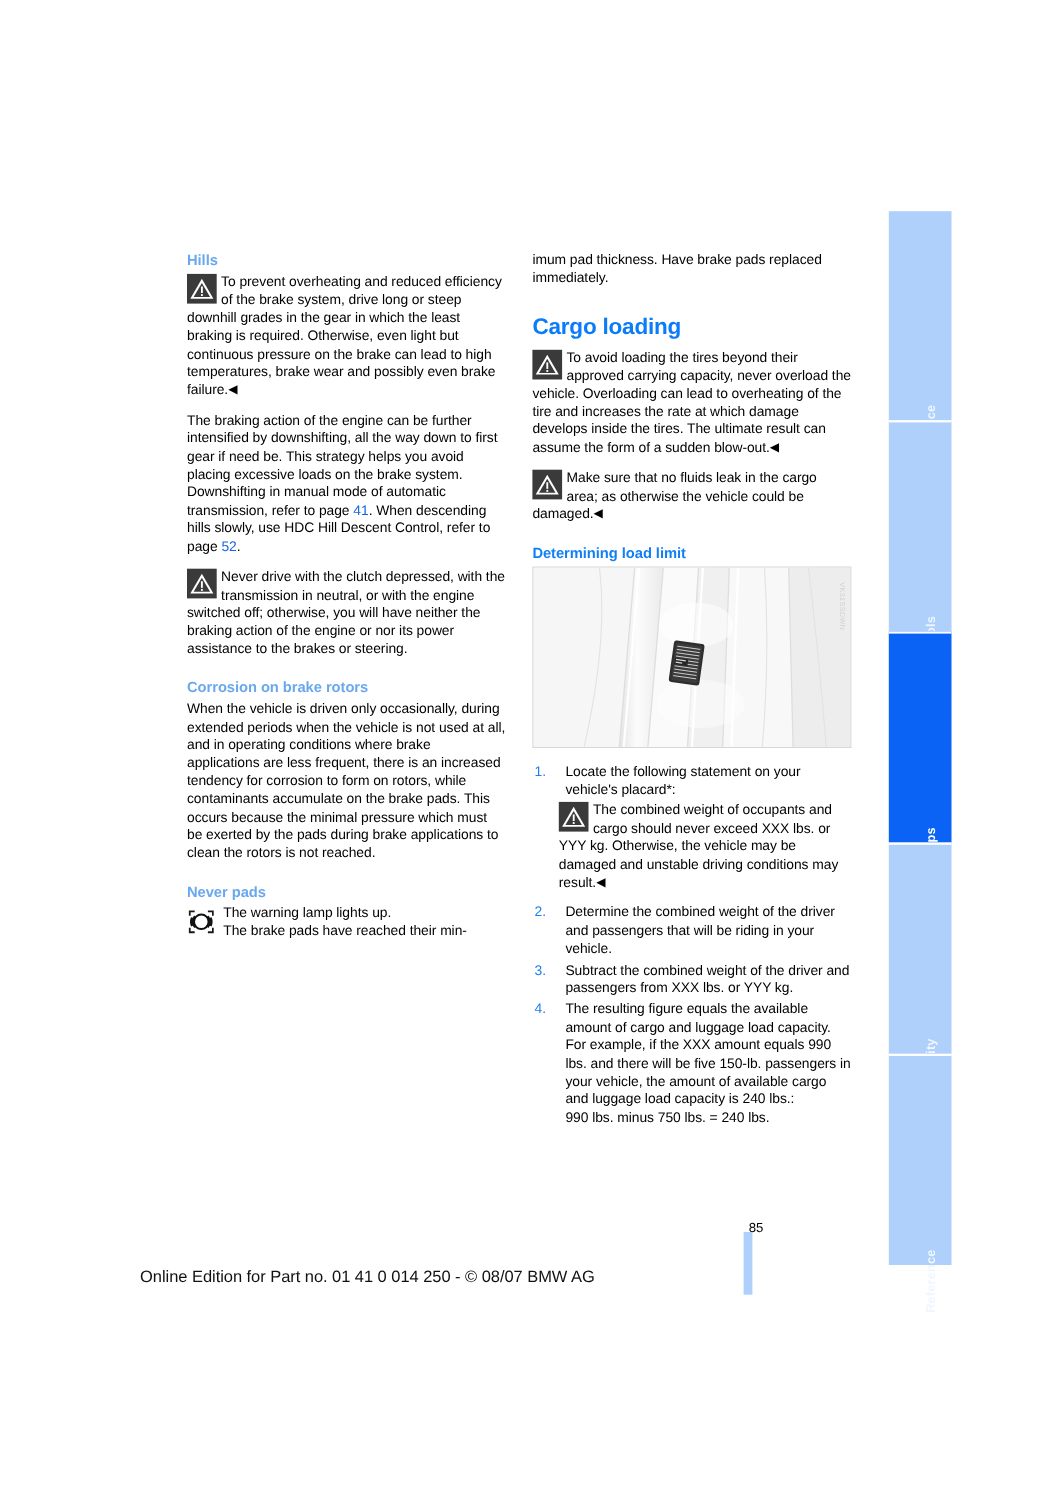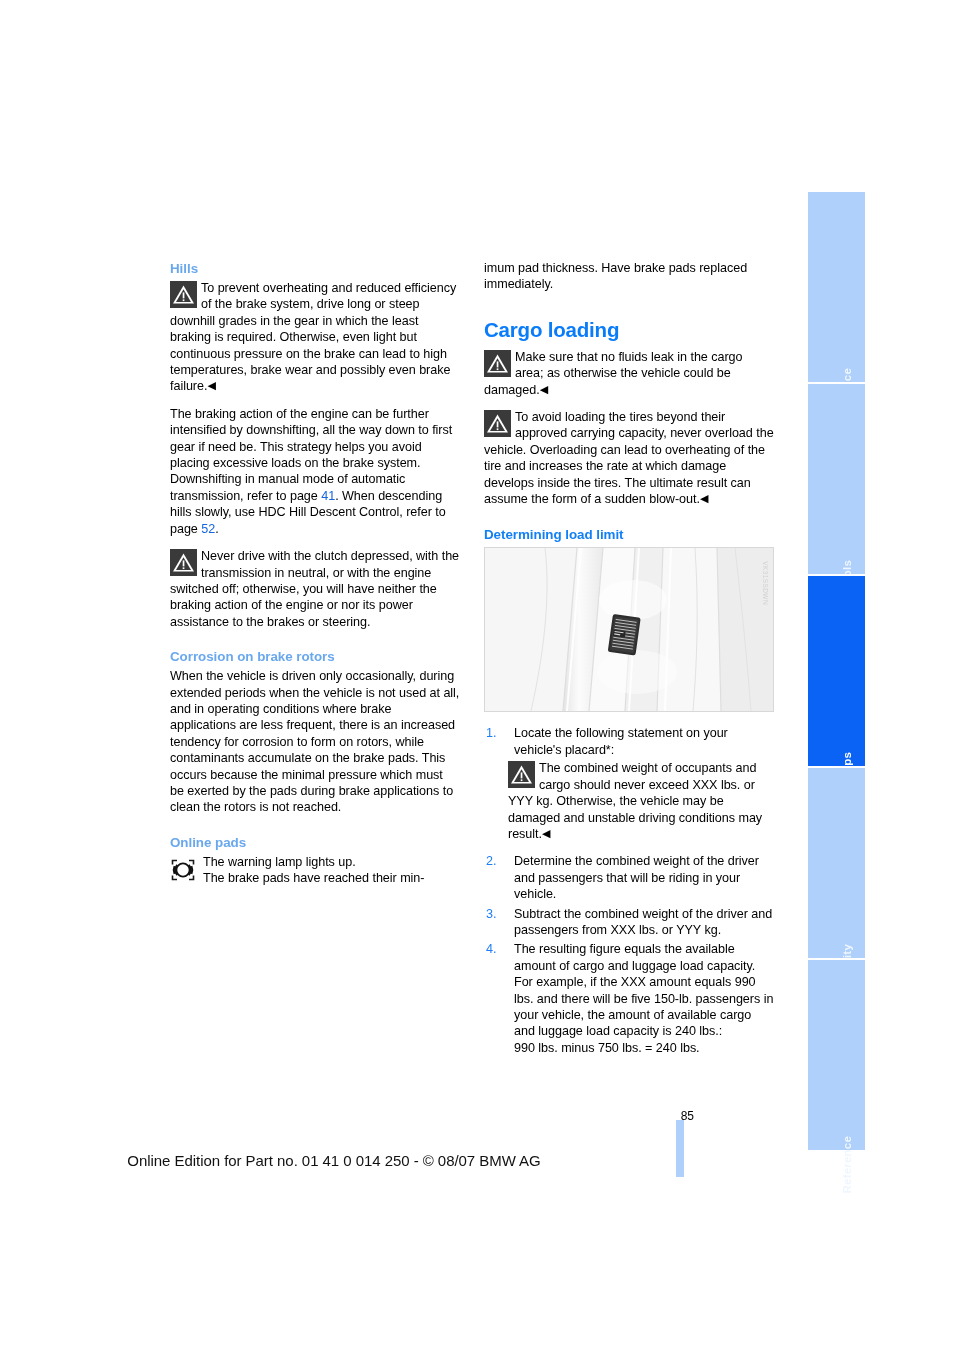--- a/index.html
+++ b/index.html
@@ -23,21 +23,20 @@
     width: 954px; height: 1350px;
   }
 
   
   .column {
     position: absolute;
     width: 290px;
     font-size: 12.6px;
     line-height: 16.4px;
     letter-spacing: -0.05px;
-    margin-top: 32px;
   }
   #col-left  { left: 170px; top: 228px; }
   #col-right { left: 484px; top: 228px; }
 
   
   .h1 {
     color: #0a7cfa;
     font-size: 20.5px;
     font-weight: bold;
     line-height: 24px;
@@ -239,21 +238,21 @@
         </span>
       </span>
       <span class="body">Never drive with the clutch depressed, with the transmission in neutral, or with the engine switched off; otherwise, you will have neither the braking action of the engine or nor its power assistance to the brakes or steering.</span>
     </div>
 
 
     <div class="h2" style="margin-top:18px;">Corrosion on brake rotors</div>
 
     <p>When the vehicle is driven only occasionally, during extended periods when the vehicle is not used at all, and in operating conditions where brake applications are less frequent, there is an increased tendency for corrosion to form on rotors, while contaminants accumulate on the brake pads. This occurs because the minimal pressure which must be exerted by the pads during brake applications to clean the rotors is not reached.</p>
 
-    <div class="h2" style="margin-top:18px;">Online pads</div>
+    <div class="h2" style="margin-top:18px;">Never pads</div>
 
     <div class="note">
       <span class="lamp-icon">
         <svg width="30" height="30" viewBox="0 0 30 30">
           <g fill="none" stroke="#1a1a1a" stroke-width="1.6">
             <path d="M4.5 9.5 V5.5 H9"></path>
             <path d="M25.5 9.5 V5.5 H21"></path>
             <path d="M4.5 20.5 V24.5 H9"></path>
             <path d="M25.5 20.5 V24.5 H21"></path>
           </g>
@@ -284,35 +283,35 @@
       <span class="tri">
         <span class="warn-tri">
           <svg width="27" height="27" viewBox="0 0 27 27">
             <polygon points="13.5,4.5 24,22.5 3,22.5" fill="#ffffff"></polygon>
             <polygon points="13.5,8.2 21,21 6,21" fill="#3a3a3a"></polygon>
             <rect x="12.7" y="11.4" width="1.7" height="6" fill="#ffffff"></rect>
             <rect x="12.7" y="18.4" width="1.7" height="1.7" fill="#ffffff"></rect>
           </svg>
         </span>
       </span>
-      <span class="body"><span>Make sure that no fluids leak in the cargo area; as otherwise the vehicle could be damaged.</span><span class="eow">◀</span></span>
+      <span class="body"><span>To avoid loading the tires beyond their approved carrying capacity, never overload the vehicle. Overloading can lead to overheating of the tire and increases the rate at which damage develops inside the tires. The ultimate result can assume the form of a sudden blow-out.</span><span class="eow">◀</span></span>
     </div>
 
     <div class="note">
       <span class="tri">
         <span class="warn-tri">
           <svg width="27" height="27" viewBox="0 0 27 27">
             <polygon points="13.5,4.5 24,22.5 3,22.5" fill="#ffffff"></polygon>
             <polygon points="13.5,8.2 21,21 6,21" fill="#3a3a3a"></polygon>
             <rect x="12.7" y="11.4" width="1.7" height="6" fill="#ffffff"></rect>
             <rect x="12.7" y="18.4" width="1.7" height="1.7" fill="#ffffff"></rect>
           </svg>
         </span>
       </span>
-      <span class="body"><span>To avoid loading the tires beyond their approved carrying capacity, never overload the vehicle. Overloading can lead to overheating of the tire and increases the rate at which damage develops inside the tires. The ultimate result can assume the form of a sudden blow-out.</span><span class="eow">◀</span></span>
+      <span class="body"><span>Make sure that no fluids leak in the cargo area; as otherwise the vehicle could be damaged.</span><span class="eow">◀</span></span>
     </div>
 
     <div class="h2 strong" style="margin-top:19px;">Determining load limit</div>
 
     <figure class="fig">
       <div class="fig-box">
         <svg width="288" height="163" viewBox="0 0 288 163">
           <defs>
             <linearGradient id="bgA" x1="0" y1="0" x2="1" y2="0">
               <stop offset="0%" stop-color="#f2f2f2"></stop>

